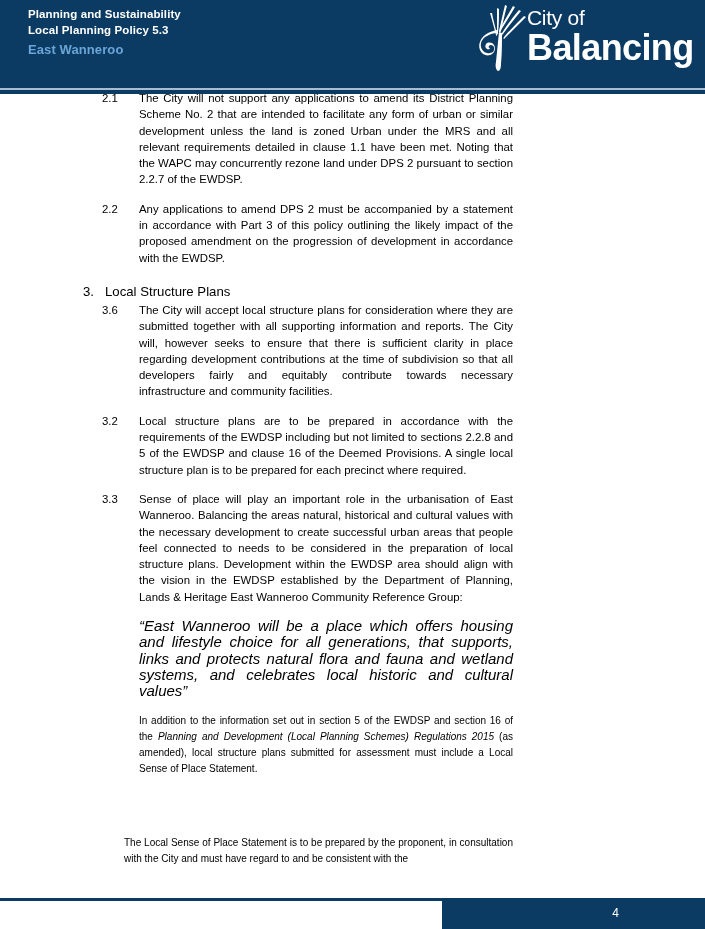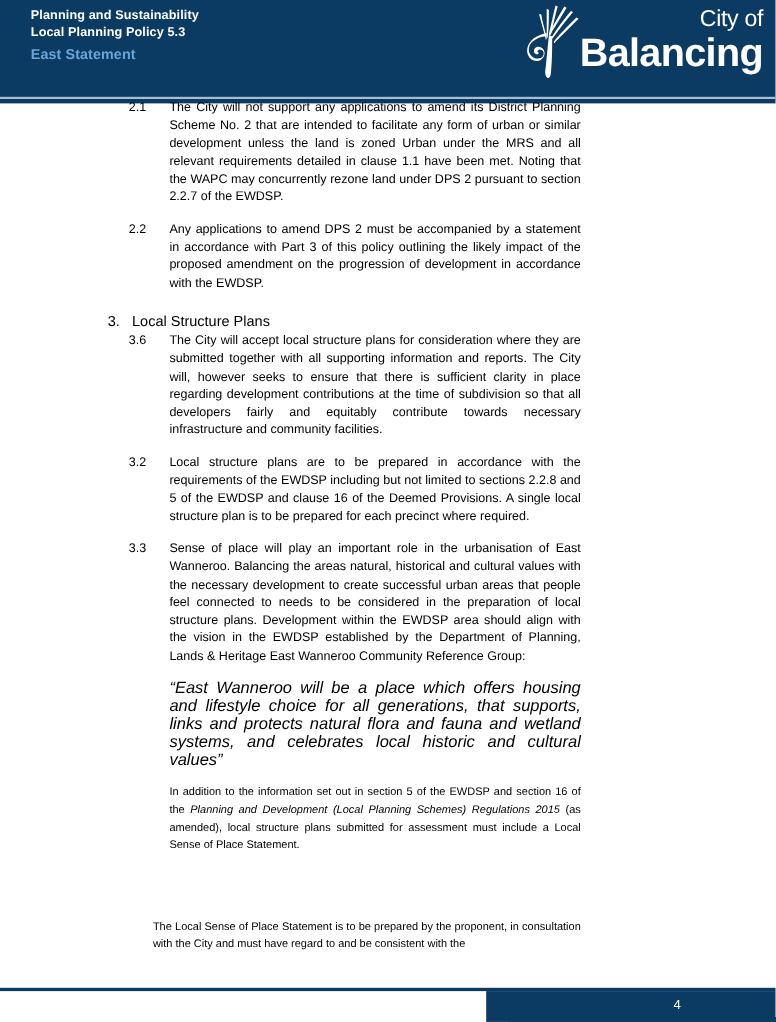--- a/index.html
+++ b/index.html
@@ -50,21 +50,20 @@
     padding-top: 2px;
   }
 
   
   .logo-block {
     position: absolute;
     right: 12px;
     top: 4px;
     width: 232px;
     height: 76px;
-    text-align: right;
   }
   .logo-mark {
     position: absolute;
     left: 8px;
     top: 0px;
     width: 62px;
     height: 68px;
   }
   .logo-words {
     position: absolute;
@@ -83,21 +82,20 @@
     line-height: 37px;
     font-weight: bold;
     letter-spacing: -0.6px;
   }
 
   
   .doc-body {
     position: absolute;
     top: 90px; left: 0;
     width: 596px;
-    padding-left: 15px;
   }
   .clause {
     position: relative;
     margin: 0 0 13px 0;
     padding-left: 139px;
     padding-right: 83px;
     font-size: 11.4px;
     line-height: 16.3px;
     color: #000000;
     text-align: justify;
@@ -179,21 +177,21 @@
   }
 </style>
 </head>
 <body>
 
 <div class="page-header">
 
   <div class="header-titles">
     <div class="header-line">Planning and Sustainability</div>
     <div class="header-line">Local Planning Policy 5.3</div>
-    <div class="header-line accent">East Statement</div>
+    <div class="header-line accent">East Wanneroo</div>
   </div>
 
   <div class="logo-block">
     <span class="logo-mark">
       <svg width="62" height="68" viewBox="0 0 62 68" xmlns="http://www.w3.org/2000/svg">
         <g fill="#ffffff">
           <path d="M44 2 C40 9, 35 17, 31 25 C30 27, 31 28, 32 26 C37 18, 42 10, 46 3 Z"></path>
           <path d="M50 6 C44 13, 38 21, 33 29 C32 31, 33 32, 34 30 C40 22, 46 14, 52 7 Z"></path>
           <path d="M55 12 C48 19, 41 26, 35 33 C34 35, 35 36, 36 34 C43 27, 50 20, 57 13 Z"></path>
           <path d="M36 1 C34 9, 32 18, 30 27 C30 29, 31 29, 32 27 C34 18, 36 9, 38 2 Z"></path>

